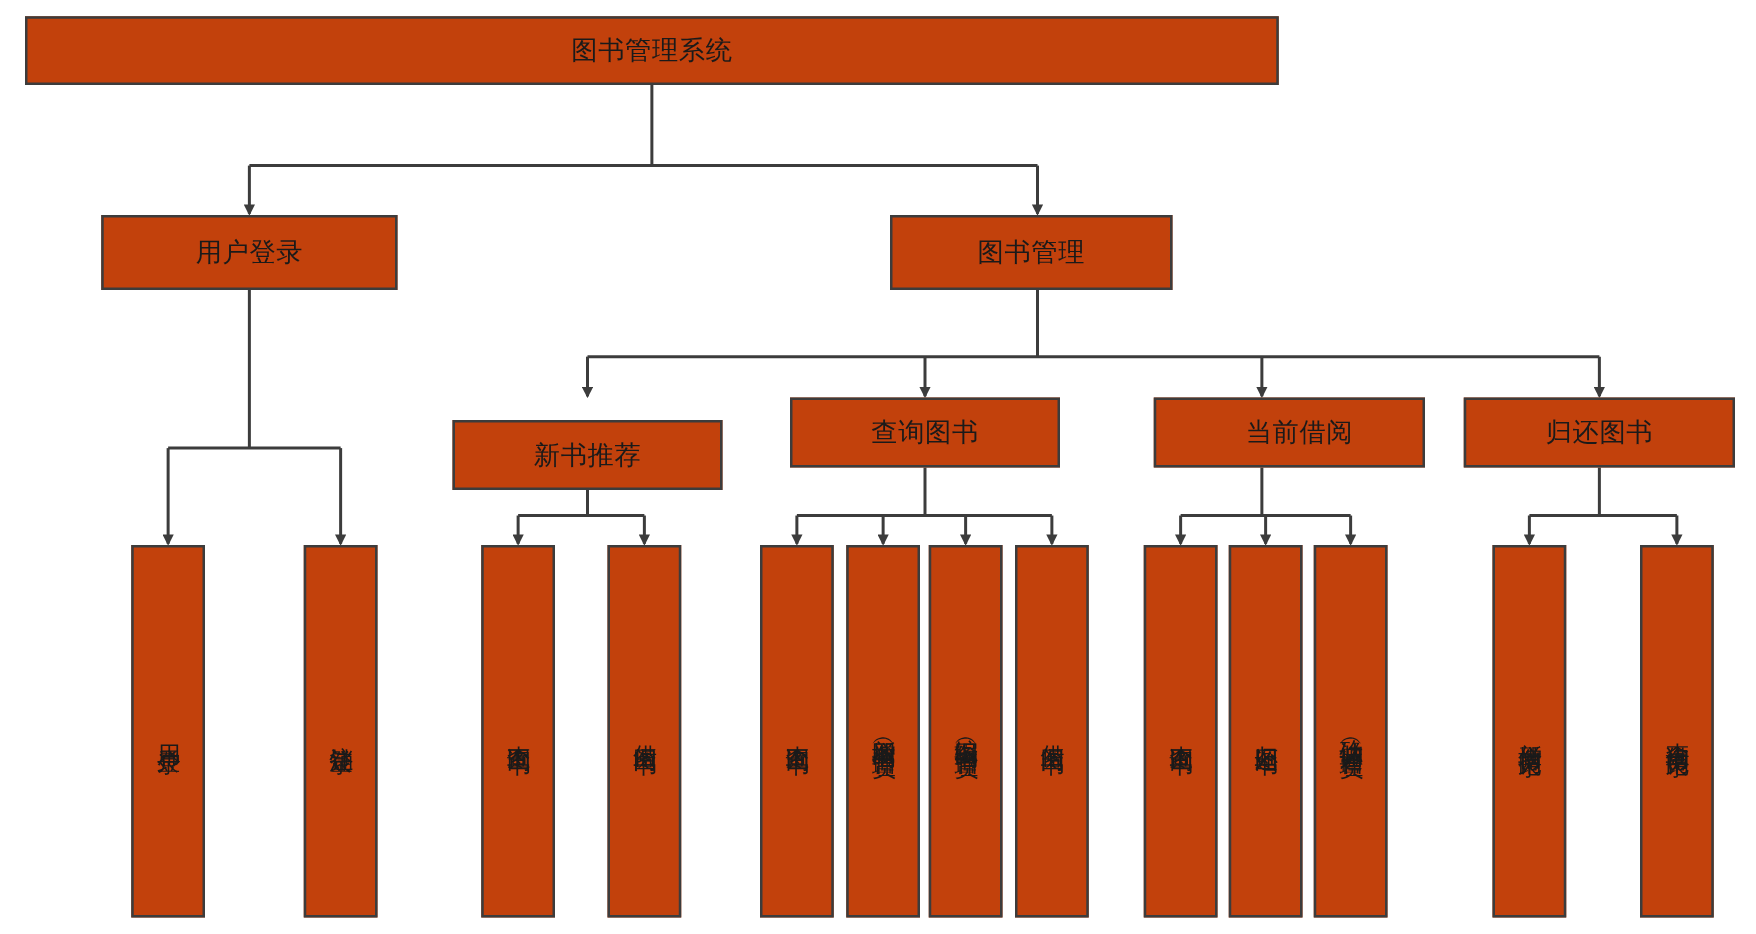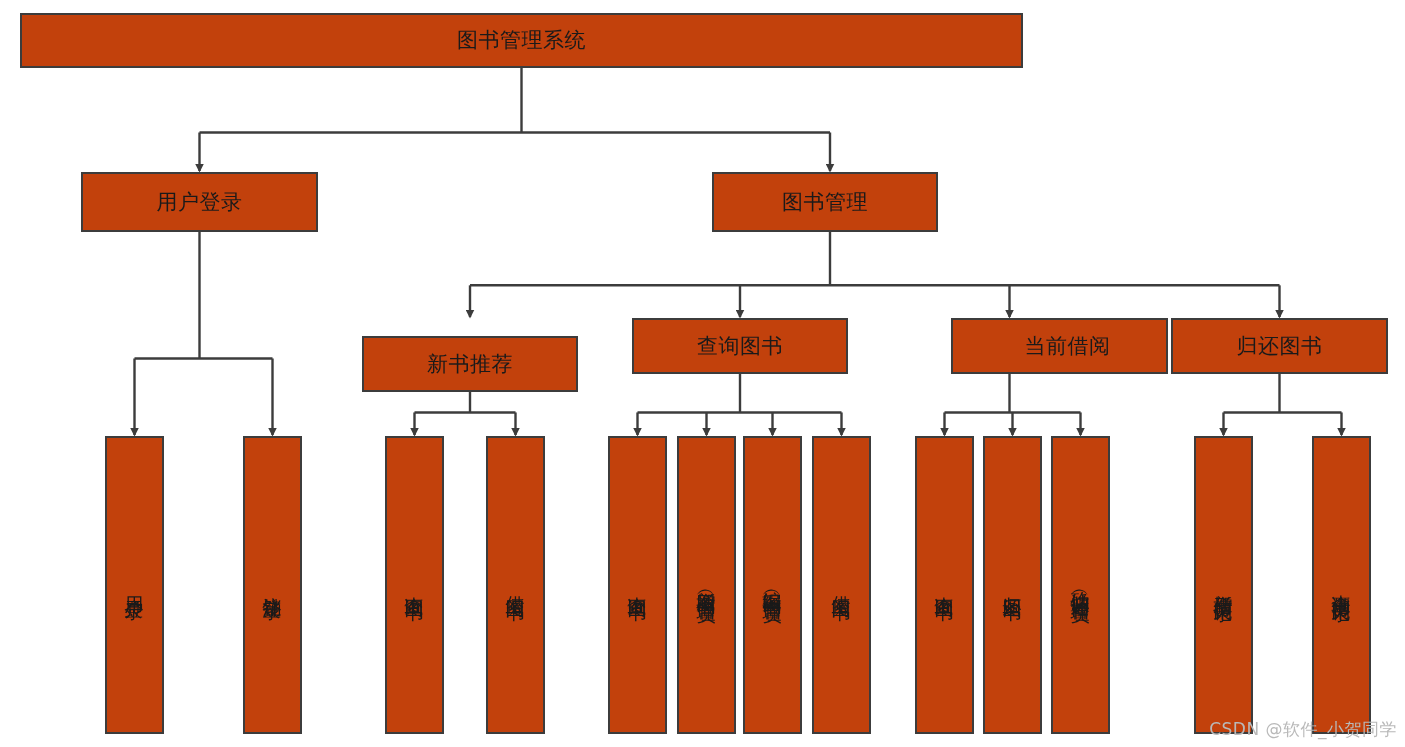--- a/index.html
+++ b/index.html
@@ -121,21 +121,21 @@
       </div>
       <div class="node-box" style="left: 712px; top: 172px; width: 226px; height: 60px;">
         <span class="node-label">图书管理</span>
       </div>
       <div class="node-box" style="left: 362px; top: 336px; width: 216px; height: 56px;">
         <span class="node-label">新书推荐</span>
       </div>
       <div class="node-box" style="left: 632px; top: 318px; width: 216px; height: 56px;">
         <span class="node-label">查询图书</span>
       </div>
-      <div class="node-box" style="left: 951px; top: 318px; width: 217px; height: 56px; padding-left: 16px;">
+      <div class="node-box" style="left: 923px; top: 318px; width: 217px; height: 56px; padding-left: 16px;">
         <span class="node-label">当前借阅</span>
       </div>
       <div class="node-box" style="left: 1171px; top: 318px; width: 217px; height: 56px;">
         <span class="node-label">归还图书</span>
       </div>
       <div class="node-box vertical" style="left: 105px; top: 436px; width: 59px; height: 298px;">
         <span class="node-label">用户登录</span>
       </div>
       <div class="node-box vertical" style="left: 243px; top: 436px; width: 59px; height: 298px;">
         <span class="node-label">注销登录</span>
@@ -168,15 +168,14 @@
         <span class="node-label">确认归还（管理员）</span>
       </div>
       <div class="node-box vertical" style="left: 1194px; top: 436px; width: 59px; height: 298px;">
         <span class="node-label">新增借阅记录</span>
       </div>
       <div class="node-box vertical" style="left: 1312px; top: 436px; width: 59px; height: 298px;">
         <span class="node-label">查询借阅记录</span>
       </div>
     </div>
 
-  <div id="watermark">CSDN @软件_小贺同学</div>
 
 </div>
 
 </body></html>

